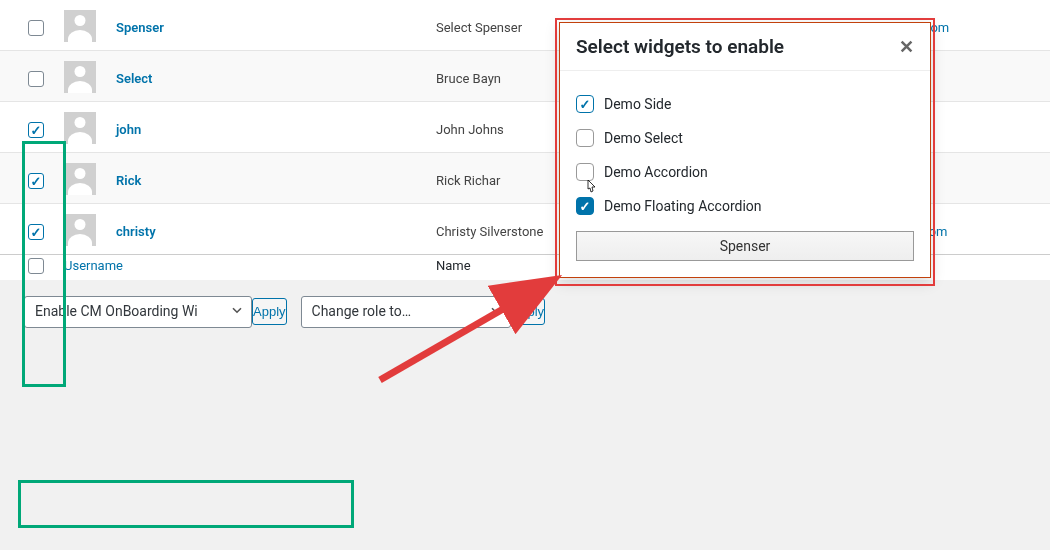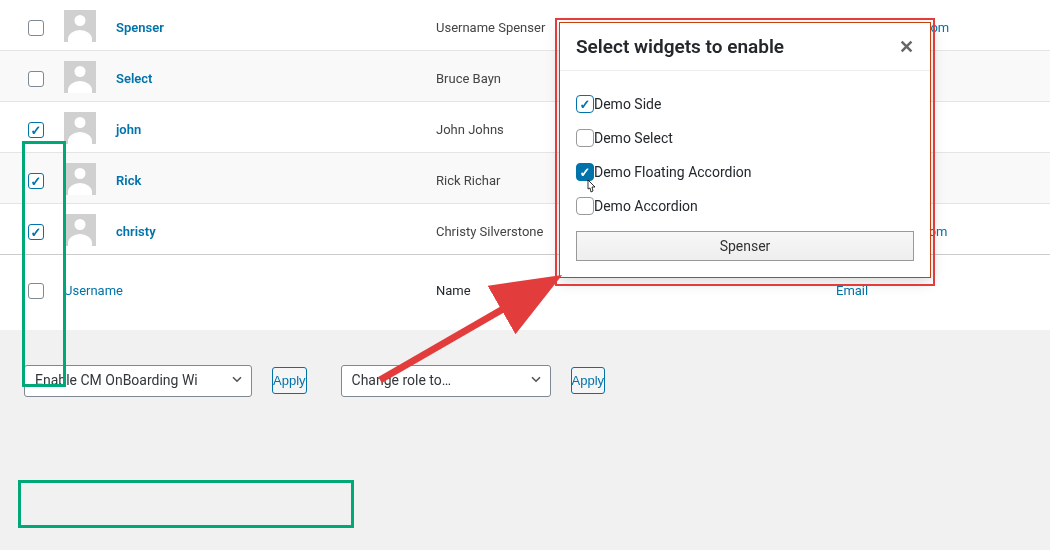--- a/index.html
+++ b/index.html
@@ -108,38 +108,37 @@
   a.link {
     color: #0073aa;
     text-decoration: none;
   }
   a.username-link {
     font-weight: 600;
   }
   tr.footer-row th {
     font-weight: 400;
     border-top: 1px solid #ccc;
-    padding: 28px 10px;
+    padding: 3px 10px;
   }
   tr.footer-row th.check-th {
     padding-left: 28px;
   }
   tr.footer-row th.email-th {
     padding-right: 30px;
   }
   .link-header {
     color: #0073aa;
   }
   .bulk-bar {
     display: flex;
-    gap: 20px;
+    gap: 0;
     padding: 16px 24px;
     background: #f1f1f1;
     align-items: center;
-    margin-top: 19px;
   }
   .select {
     border: 1px solid #7e8993;
     border-radius: 3px;
     background: #fff;
     padding: 5px 28px 5px 10px;
     font-size: 14px;
     line-height: 1.4;
     color: #32373c;
     position: relative;
@@ -220,21 +219,21 @@
     color: #666;
     cursor: pointer;
     font-weight: bold;
   }
   .modal-body {
     padding: 16px;
   }
   .widget-item {
     display: flex;
     align-items: center;
-    gap: 0;
+    gap: 10px;
     padding: 8px 0;
     font-size: 14px;
     color: #23282d;
   }
   .wcheck {
     width: 18px;
     height: 18px;
     border: 1.5px solid #0073aa;
     border-radius: 4px;
     display: inline-flex;
@@ -297,21 +296,21 @@
 
 <div class="table-wrap">
   <table>
     <tbody id="user-rows">
         <tr class="user-row">
           <td class="check-col"><span class="checkbox"></span></td>
           <td class="avatar-col">
             <div class="avatar"></div>
           </td>
           <td class="username-col"><a class="link username-link">Spenser</a></td>
-          <td class="name-col">Username Spenser</td>
+          <td class="name-col">Select Spenser</td>
           <td class="email-col"><a class="link">jessica@gmail.com</a></td>
         </tr>
         <tr class="user-row">
           <td class="check-col"><span class="checkbox"></span></td>
           <td class="avatar-col">
             <div class="avatar"></div>
           </td>
           <td class="username-col"><a class="link username-link">Select</a></td>
           <td class="name-col">Bruce Bayn</td>
           <td class="email-col"><a class="link">@gmail.com</a></td>
@@ -393,26 +392,26 @@
   <div class="modal-body" id="modal-body">
       <div class="widget-item">
         <span class="wcheck outline-checked"></span>
         <span>Demo Side</span>
       </div>
       <div class="widget-item">
         <span class="wcheck empty"></span>
         <span>Demo Select</span>
       </div>
       <div class="widget-item">
+        <span class="wcheck empty"></span>
+        <span>Demo Accordion</span>
+      </div>
+      <div class="widget-item">
         <span class="wcheck checked"></span>
         <span>Demo Floating Accordion</span>
-      </div>
-      <div class="widget-item">
-        <span class="wcheck empty"></span>
-        <span>Demo Accordion</span>
       </div>
       <div class="enable-btn">Spenser</div>
     </div>
 </div>
 
 <div class="highlight-green hl-checks"></div>
 <div class="highlight-green hl-bulk"></div>
 <div class="hl-modal"></div>
 
 <svg class="arrow" viewBox="0 0 200 120">

